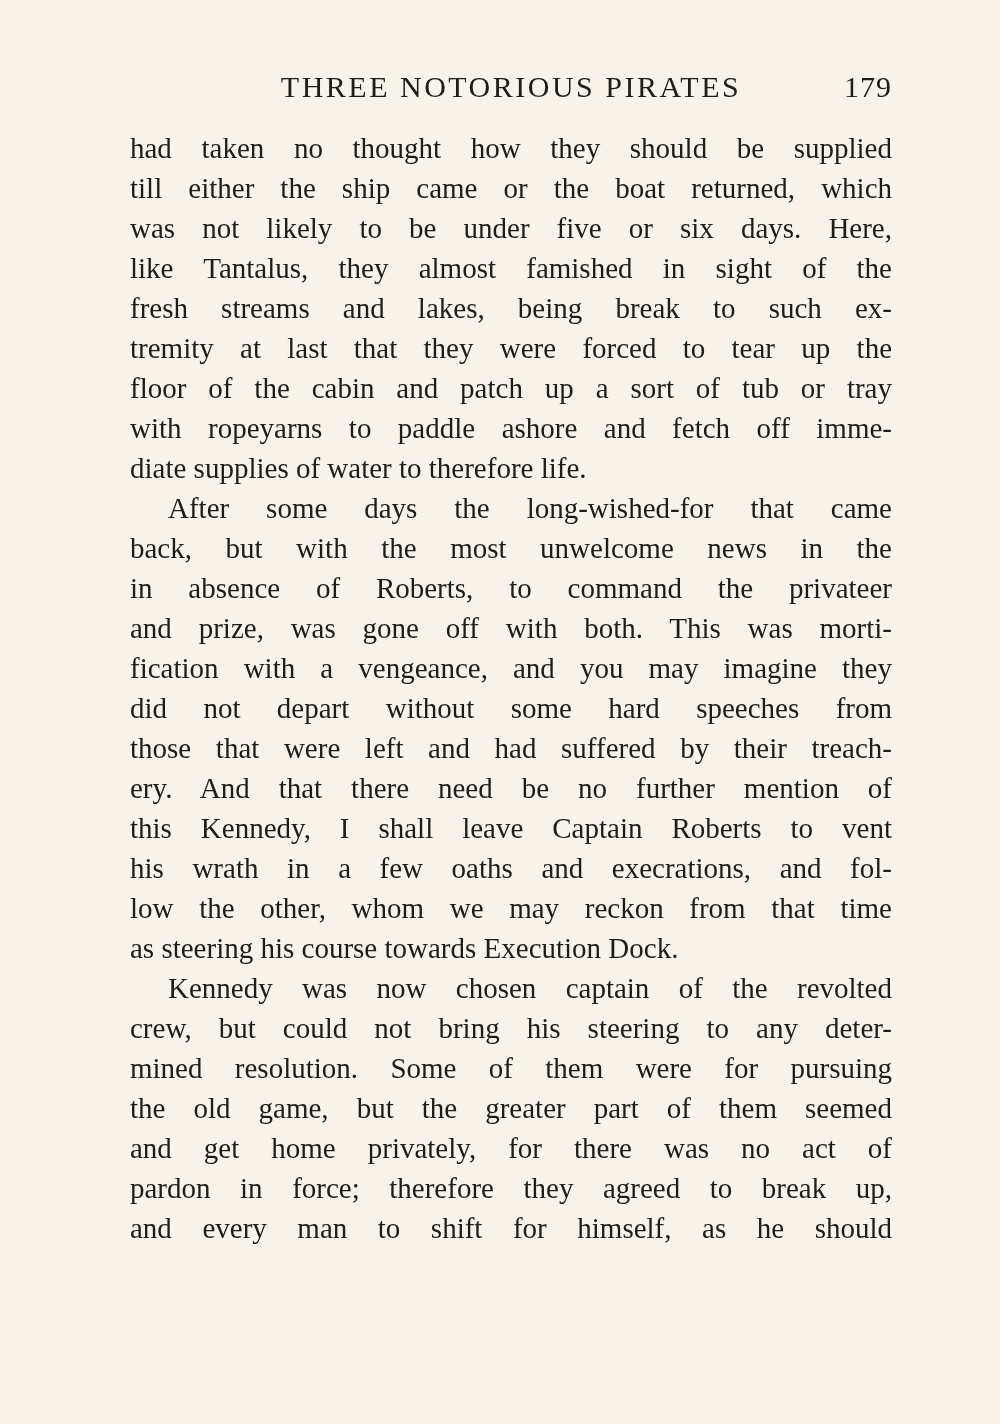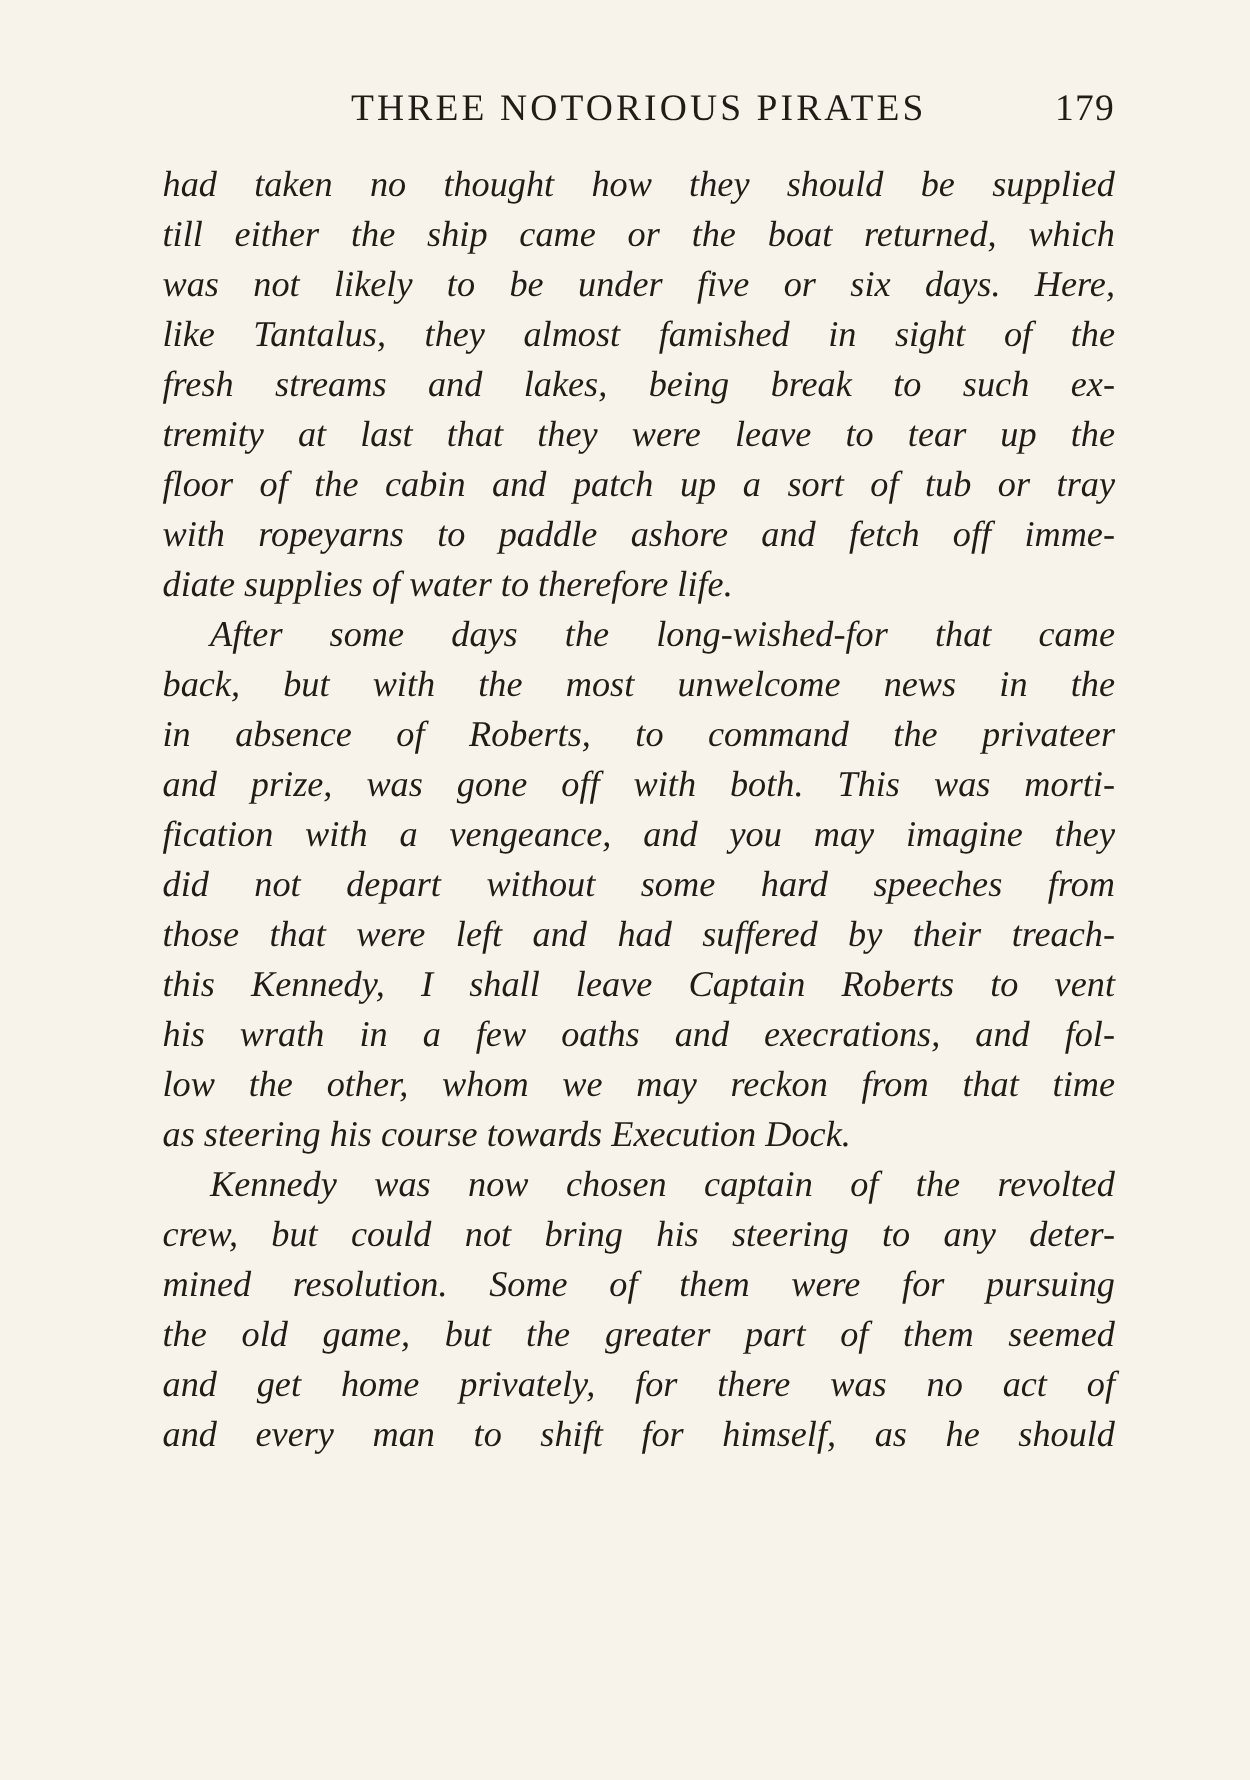--- a/index.html
+++ b/index.html
@@ -46,21 +46,20 @@
   }
   .paragraph {
     margin: 0;
   }
   .line {
     line-height: 40px;
     height: 40px;
     text-align: justify;
     text-align-last: justify;
     white-space: normal;
-    font-style: italic;
   }
   .line.indent {
     text-indent: 38px;
   }
   .line.last {
     text-align-last: left;
   }
 </style>
 </head>
 <body>
@@ -71,40 +70,42 @@
     <span class="folio">179</span>
   </header>
 
   <main class="text-block" id="text-block">
       <div class="paragraph">
         <div class="line">had taken no thought how they should be supplied</div>
         <div class="line">till either the ship came or the boat returned, which</div>
         <div class="line">was not likely to be under five or six days.  Here,</div>
         <div class="line">like Tantalus, they almost famished in sight of the</div>
         <div class="line">fresh streams and lakes, being break to such ex-</div>
-        <div class="line">tremity at last that they were leave to tear up the</div>
+        <div class="line">tremity at last that they were forced to tear up the</div>
         <div class="line">floor of the cabin and patch up a sort of tub or tray</div>
         <div class="line">with ropeyarns to paddle ashore and fetch off imme-</div>
         <div class="line last">diate supplies of water to therefore life.</div>
       </div>
       <div class="paragraph">
         <div class="line indent">After some days the long-wished-for that came</div>
         <div class="line">back, but with the most unwelcome news in the</div>
         <div class="line">in absence of Roberts, to command the privateer</div>
         <div class="line">and prize, was gone off with both.  This was morti-</div>
         <div class="line">fication with a vengeance, and you may imagine they</div>
         <div class="line">did not depart without some hard speeches from</div>
         <div class="line">those that were left and had suffered by their treach-</div>
+        <div class="line">ery.  And that there need be no further mention of</div>
         <div class="line">this Kennedy, I shall leave Captain Roberts to vent</div>
         <div class="line">his wrath in a few oaths and execrations, and fol-</div>
         <div class="line">low the other, whom we may reckon from that time</div>
         <div class="line last">as steering his course towards Execution Dock.</div>
       </div>
       <div class="paragraph">
         <div class="line indent">Kennedy was now chosen captain of the revolted</div>
         <div class="line">crew, but could not bring his steering to any deter-</div>
         <div class="line">mined resolution.  Some of them were for pursuing</div>
         <div class="line">the old game, but the greater part of them seemed</div>
         <div class="line">and get home privately, for there was no act of</div>
+        <div class="line">pardon in force; therefore they agreed to break up,</div>
         <div class="line">and every man to shift for himself, as he should</div>
       </div>
     </main>
 </div>
 
 </body></html>

